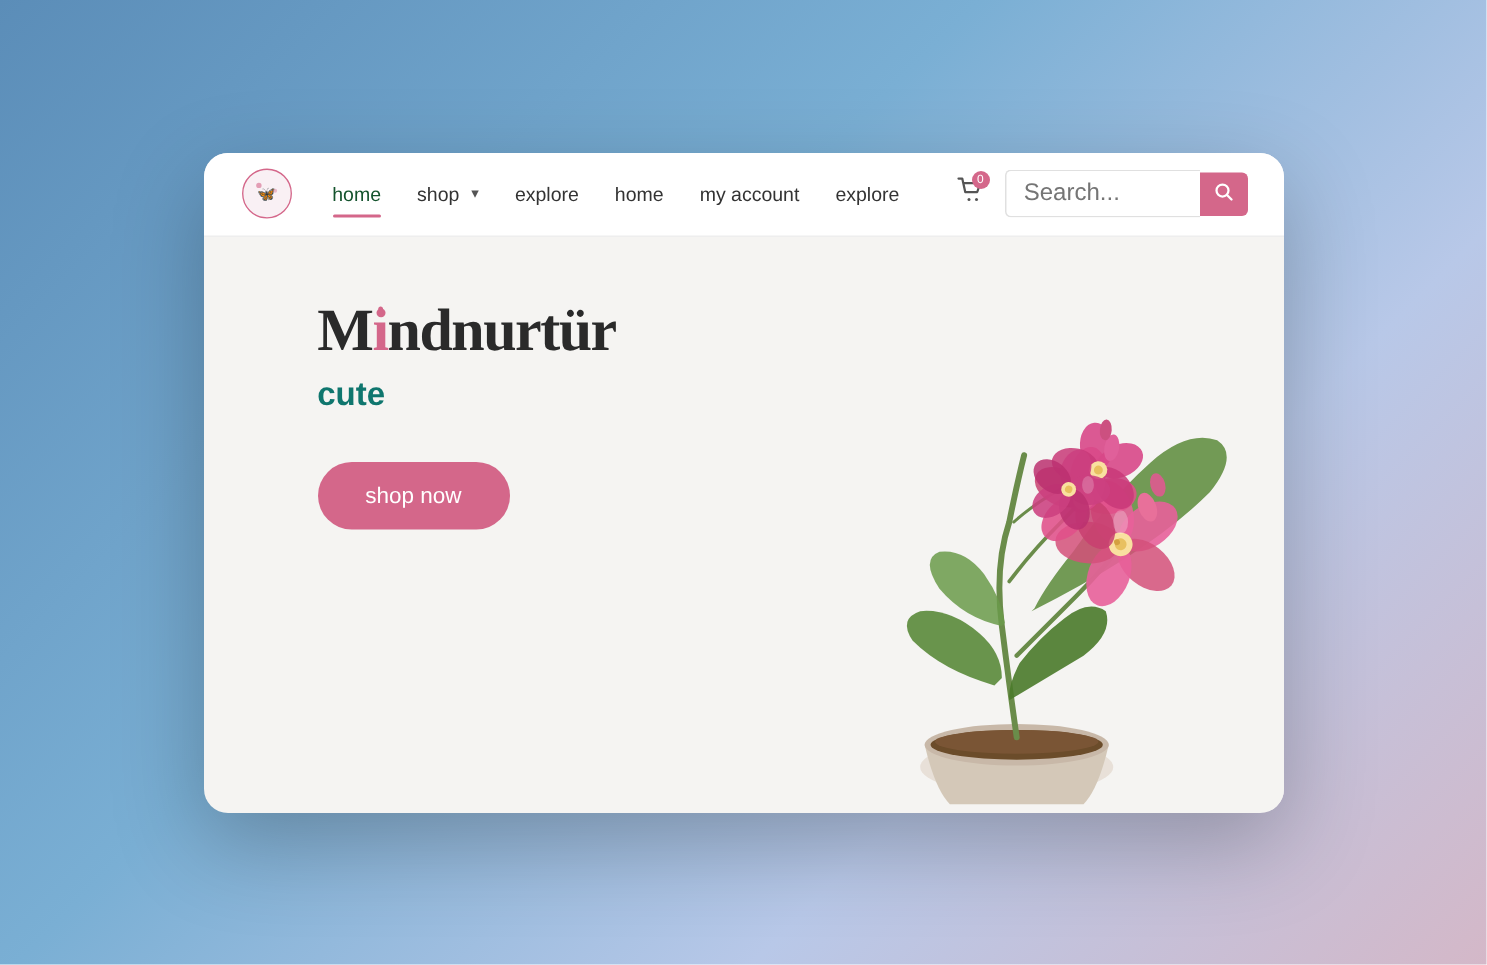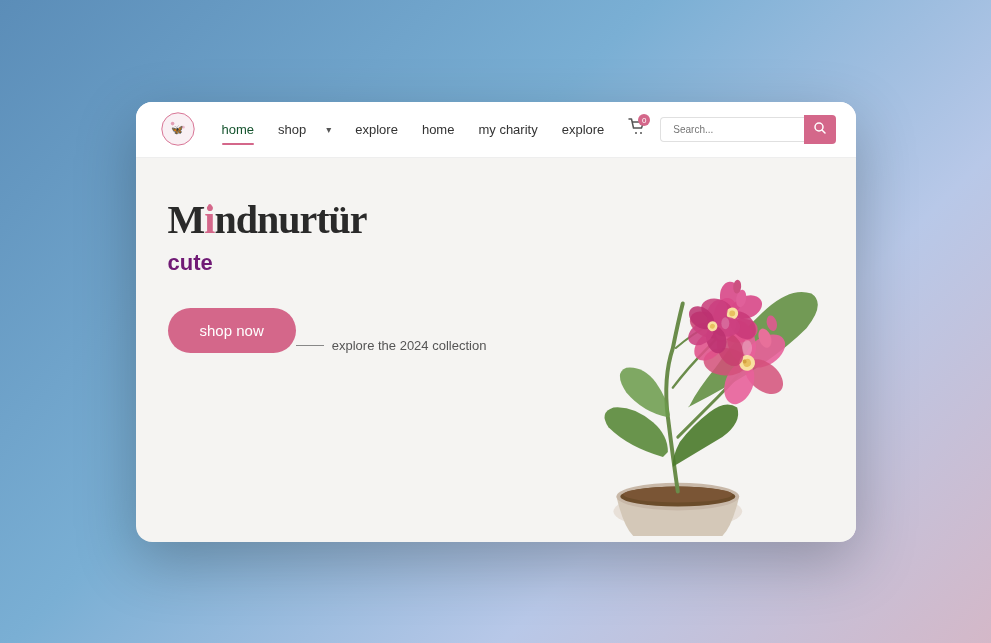--- a/index.html
+++ b/index.html
@@ -77,21 +77,21 @@
       left: 10px;
       right: 10px;
       height: 2px;
       background: #d4678a;
       border-radius: 2px;
     }
 
     .nav-item-shop {
       display: flex;
       align-items: center;
-      gap: 20px;
+      gap: 8px;
     }
 
     .chevron {
       font-size: 10px;
       color: #555;
     }
 
     .cart-icon-wrap {
       position: relative;
       cursor: pointer;
@@ -117,23 +117,23 @@
       display: flex;
       align-items: center;
       margin-left: auto;
     }
 
     .search-input {
       border: 1px solid #e0e0e0;
       border-right: none;
       border-radius: 4px 0 0 4px;
       padding: 6px 12px;
-      font-size: 10px;
+      font-size: 16px;
       outline: none;
-      width: 144px;
+      width: 130px;
       color: #999;
       background: #fff;
     }
 
     .search-btn {
       background: #d4678a;
       border: none;
       border-radius: 0 4px 4px 0;
       padding: 7px 10px;
       cursor: pointer;
@@ -146,20 +146,21 @@
       flex: 1;
       display: flex;
       position: relative;
       overflow: hidden;
     }
 
     .hero-content {
       padding: 40px 32px 32px;
       z-index: 2;
       flex: 0 0 55%;
+      margin-left: 44px;
     }
 
     .brand-title {
       font-size: 40px;
       font-weight: 700;
       color: #2a2a2a;
       letter-spacing: -1px;
       line-height: 1.1;
       margin-bottom: 8px;
       font-family: Georgia, serif;
@@ -177,21 +178,21 @@
       top: 2px;
       left: 50%;
       transform: translateX(-50%);
       font-size: 12px;
       color: #d4678a;
     }
 
     .hero-subtitle {
       font-size: 22px;
       font-weight: 700;
-      color: #701a75;
+      color: #0f766e;
       margin-bottom: 32px;
       margin-top: 4px;
     }
 
     .hero-actions {
       display: flex;
       align-items: flex-end;
     }
 
     .shop-now-btn {
@@ -247,21 +248,21 @@
     </div>
 
     <div class="nav-links">
       <span class="nav-item active">home</span>
       <span class="nav-item nav-item-shop">
         <span>shop</span>
         <span class="chevron">▾</span>
       </span>
       <span class="nav-item">explore</span>
       <span class="nav-item">home</span>
-      <span class="nav-item">my charity</span>
+      <span class="nav-item">my account</span>
       <span class="nav-item">explore</span>
     </div>
 
     <div class="cart-icon-wrap">
       <svg width="18" height="18" viewBox="0 0 18 18" fill="none">
         <path d="M1 1h2.5l2 9h8l2-6H5" stroke="#555" stroke-width="1.5" stroke-linecap="round" stroke-linejoin="round"></path>
         <circle cx="8" cy="15" r="1" fill="#555"></circle>
         <circle cx="13" cy="15" r="1" fill="#555"></circle>
       </svg>
       <div class="cart-badge">0</div>
@@ -279,21 +280,20 @@
   </nav>
 
   <div class="hero">
     <div class="hero-content">
       <div class="brand-title">
         M<span class="o-dot">i</span>ndnurtür
       </div>
       <div class="hero-subtitle">cute</div>
       <div class="hero-actions">
         <button class="shop-now-btn">shop now</button>
-        <div class="explore-line">explore the 2024 collection</div>
       </div>
     </div>
 
     <div class="hero-image">
       <svg width="100%" height="100%" viewBox="0 0 400 384" xmlns="http://www.w3.org/2000/svg">
 
         <rect width="400" height="384" fill="#f5f4f2"></rect>
 
         <ellipse cx="220" cy="355" rx="65" ry="18" fill="#e8e0d8"></ellipse>
         <path d="M158 340 Q165 370 175 380 L265 380 Q275 370 282 340 Z" fill="#d4c8b8"></path>

